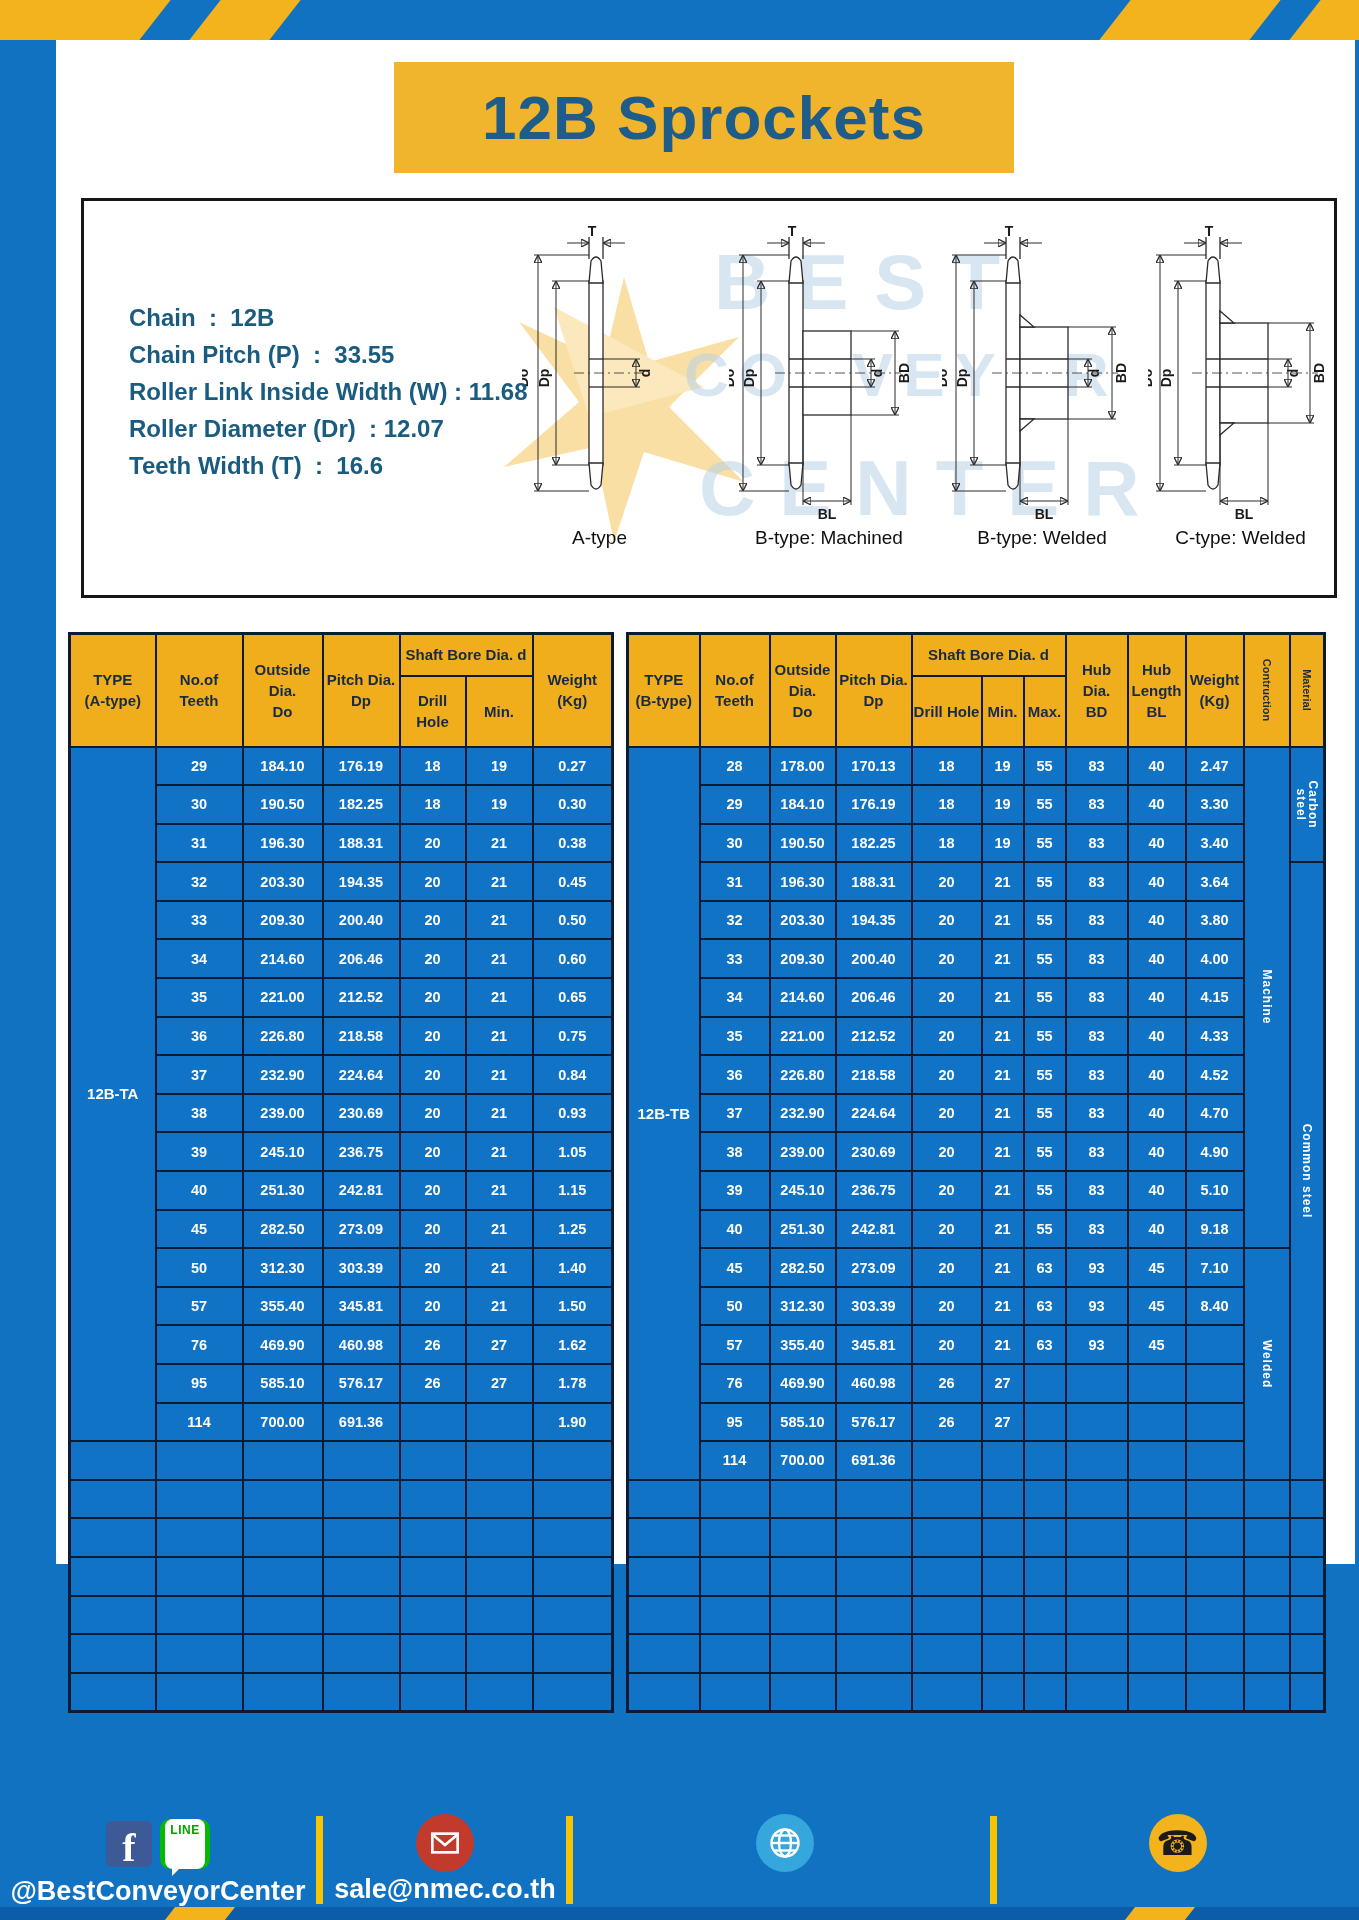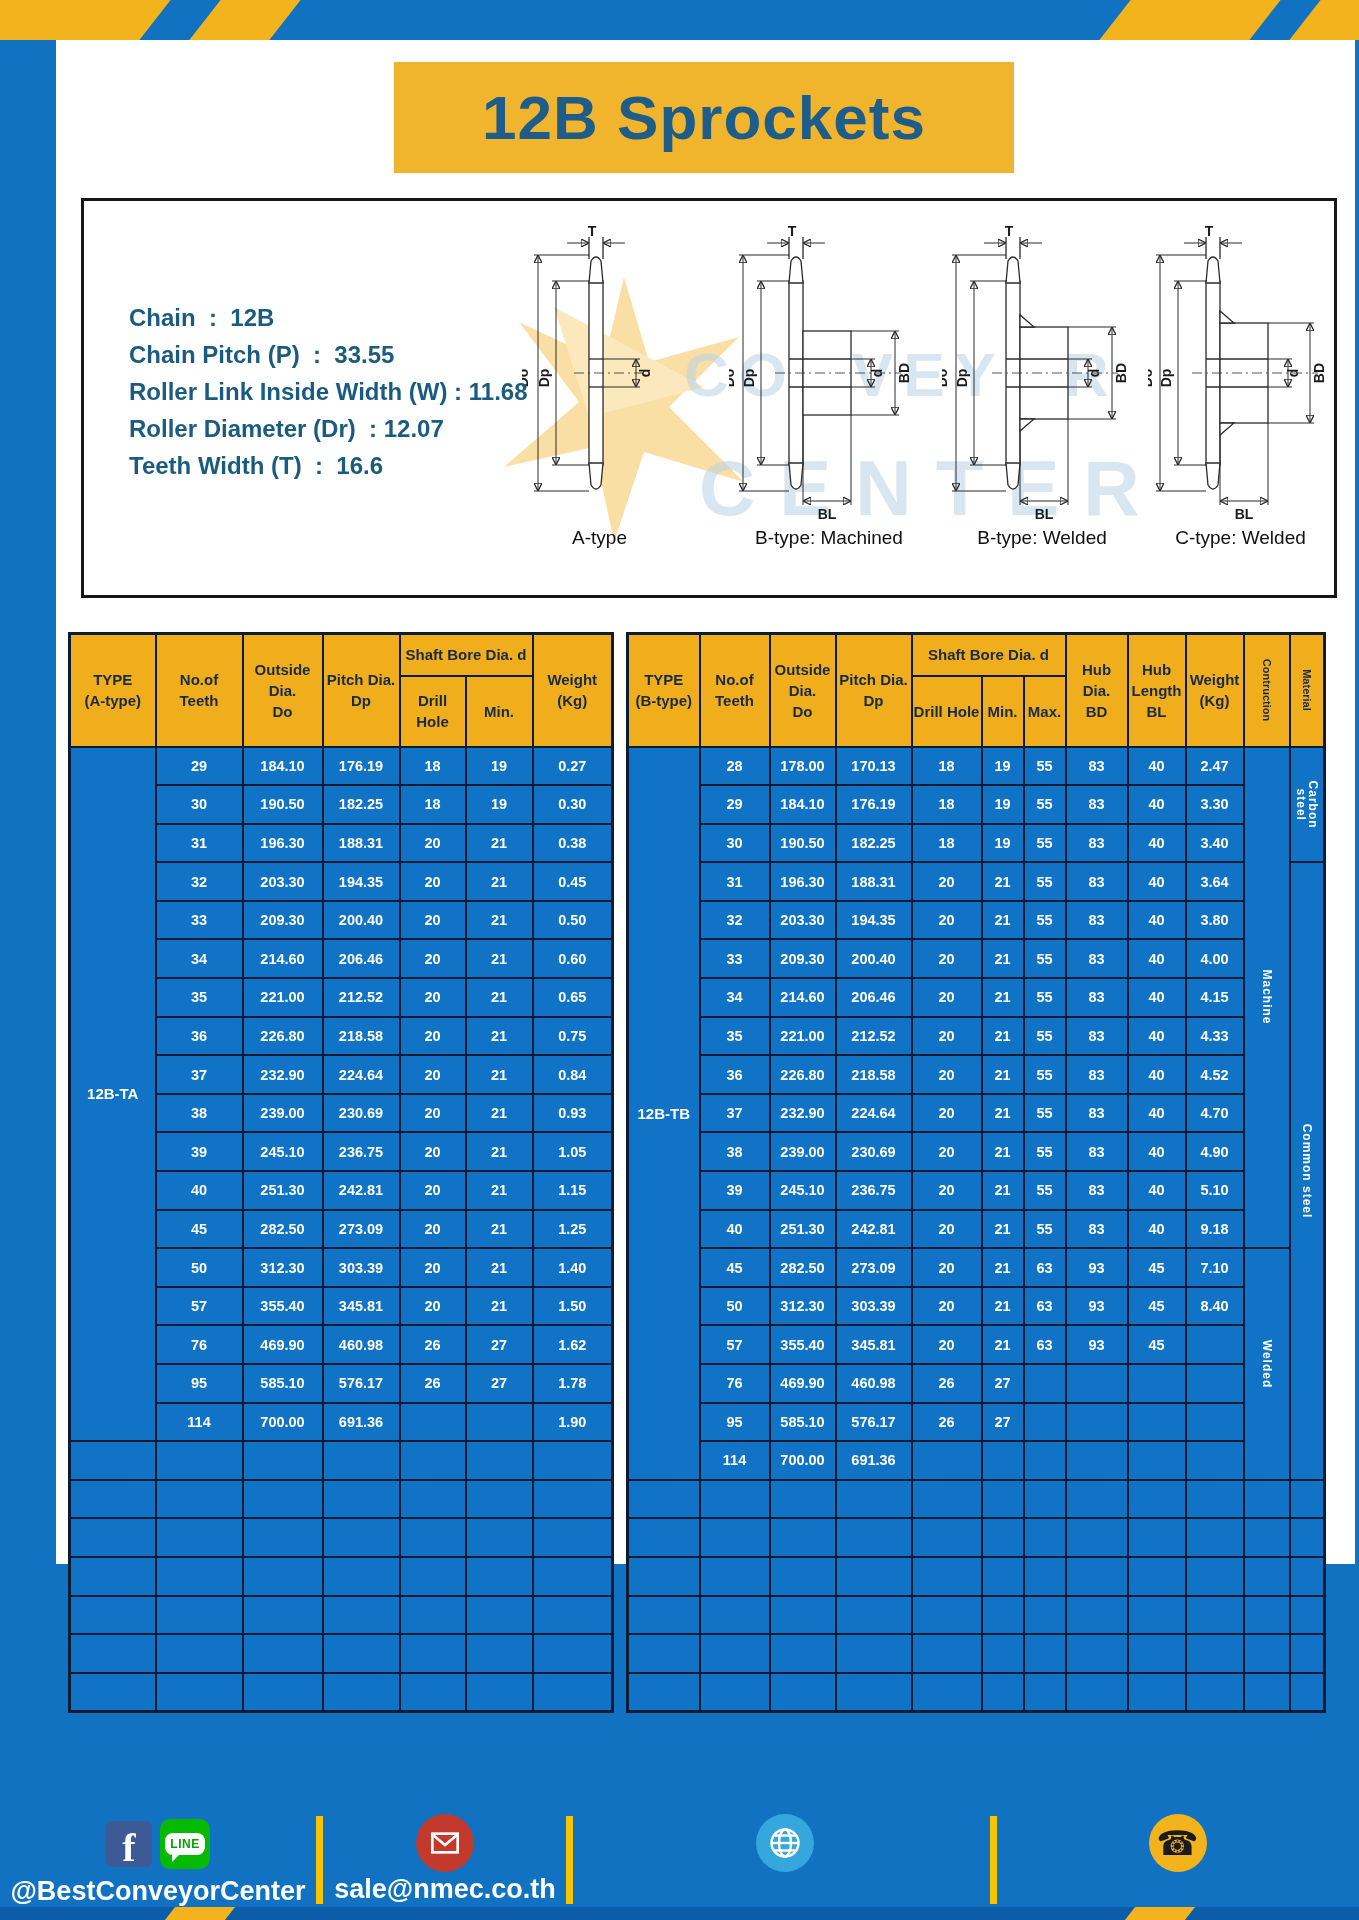--- a/index.html
+++ b/index.html
@@ -51,21 +51,21 @@
   #tableB{left:570px;top:592px;}
   
   .footer{position:absolute;left:0;top:1806px;width:1359px;height:114px;background:#1272C2;}
   .fsec{position:absolute;top:8px;text-align:center;}
   .ficons{display:flex;justify-content:center;align-items:center;gap:8px;height:60px;}
   .flabel{color:#fff;font-size:27px;font-weight:800;margin-top:2px;white-space:nowrap;}
   .fb{width:46px;height:46px;background:#3D5A96;border-radius:6px;color:#fff;font-size:40px;
       font-weight:bold;font-family:"Liberation Serif",serif;display:flex;align-items:flex-end;
       justify-content:center;line-height:.95;overflow:hidden;}
   .lineic{width:50px;height:50px;background:#06B902;border-radius:10px;display:flex;
-      align-items:center;justify-content:center;}
+      justify-content:center;}
   .linebub{background:#fff;color:#06A000;font-size:12px;font-weight:900;padding:4px 5px;
       border-radius:8px;position:relative;letter-spacing:.5px;}
   .linebub::after{content:"";position:absolute;left:7px;bottom:-7px;border:5px solid transparent;
       border-top-color:#fff;border-left-color:#fff;}
   .fdiv{position:absolute;top:10px;width:7px;height:88px;background:#F6C400;}
   .circ{width:58px;height:58px;border-radius:50%;display:flex;align-items:center;
       justify-content:center;margin:0 auto;}
   .c-mail{background:#C23A2B;}
   .c-web{background:#35A7DD;}
   .c-tel{background:#F2B31C;}
@@ -91,20 +91,21 @@
       <span class="t">12B Sprockets</span>
     </div>
 
     <div class="dbox">
 
       <div class="wm">
         <svg class="wm-star" width="260" height="280" viewBox="0 0 260 280">
           <path d="M130,10 L155,95 L245,70 L175,140 L250,215 L150,185 L120,275 L100,180 L10,200 L85,135 L25,55 L110,95 Z" fill="#F5C04A" stroke="none"></path>
           <path d="M60,40 L210,120 L95,150 Z" fill="#F8D27E" stroke="none"></path>
         </svg>
+        <div class="wm-line wm1">BEST</div>
         <div class="wm-line wm2">CONVEYOR</div>
         <div class="wm-line wm3">CENTER</div>
       </div>
 
       <div class="specs">
         <div>Chain  :  12B</div>
         <div>Chain Pitch (P)  :  33.55</div>
         <div>Roller Link Inside Width (W) : 11.68</div>
         <div>Roller Diameter (Dr)  : 12.07</div>
         <div>Teeth Width (T)  :  16.6</div>

